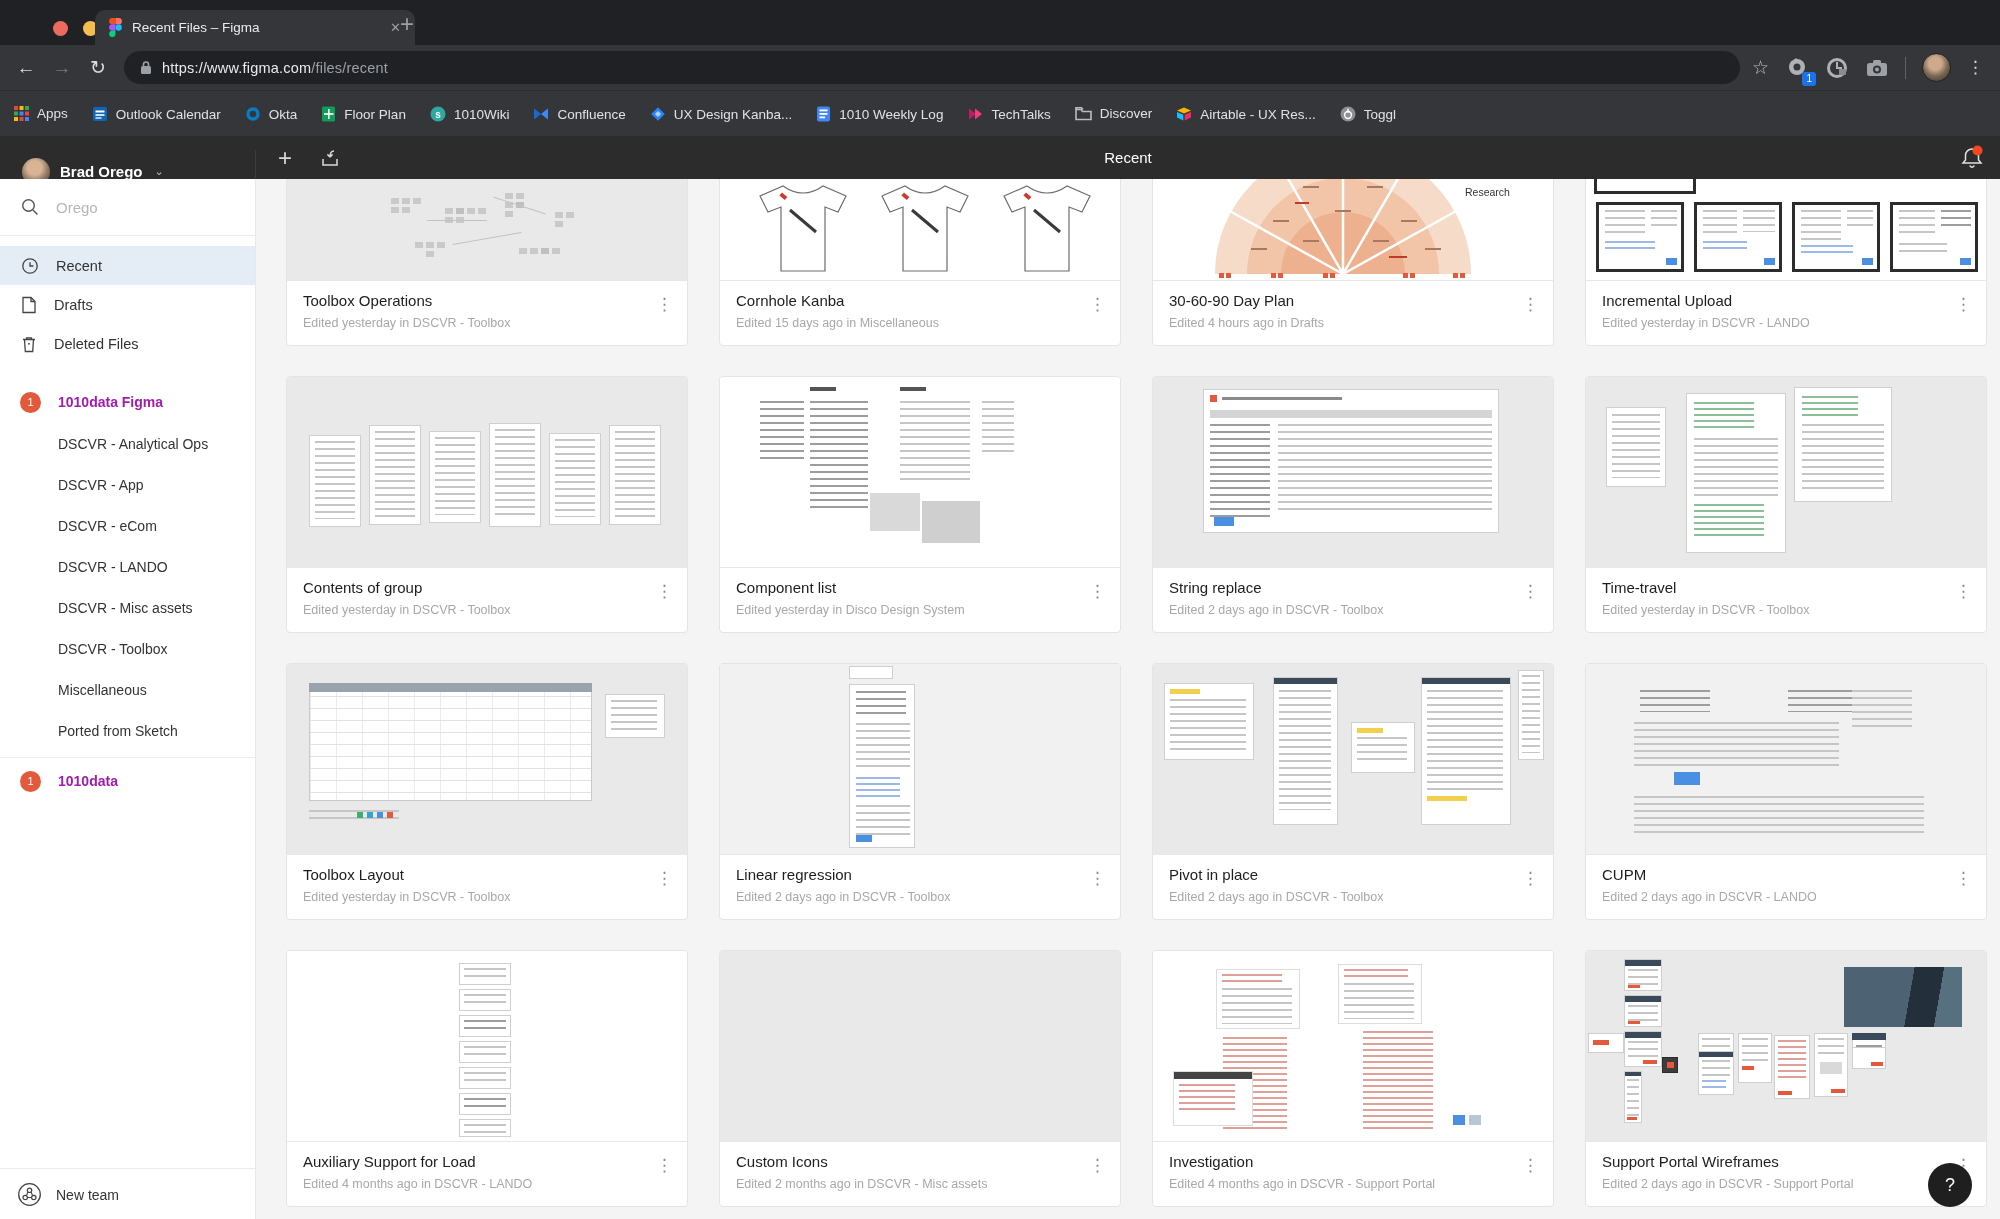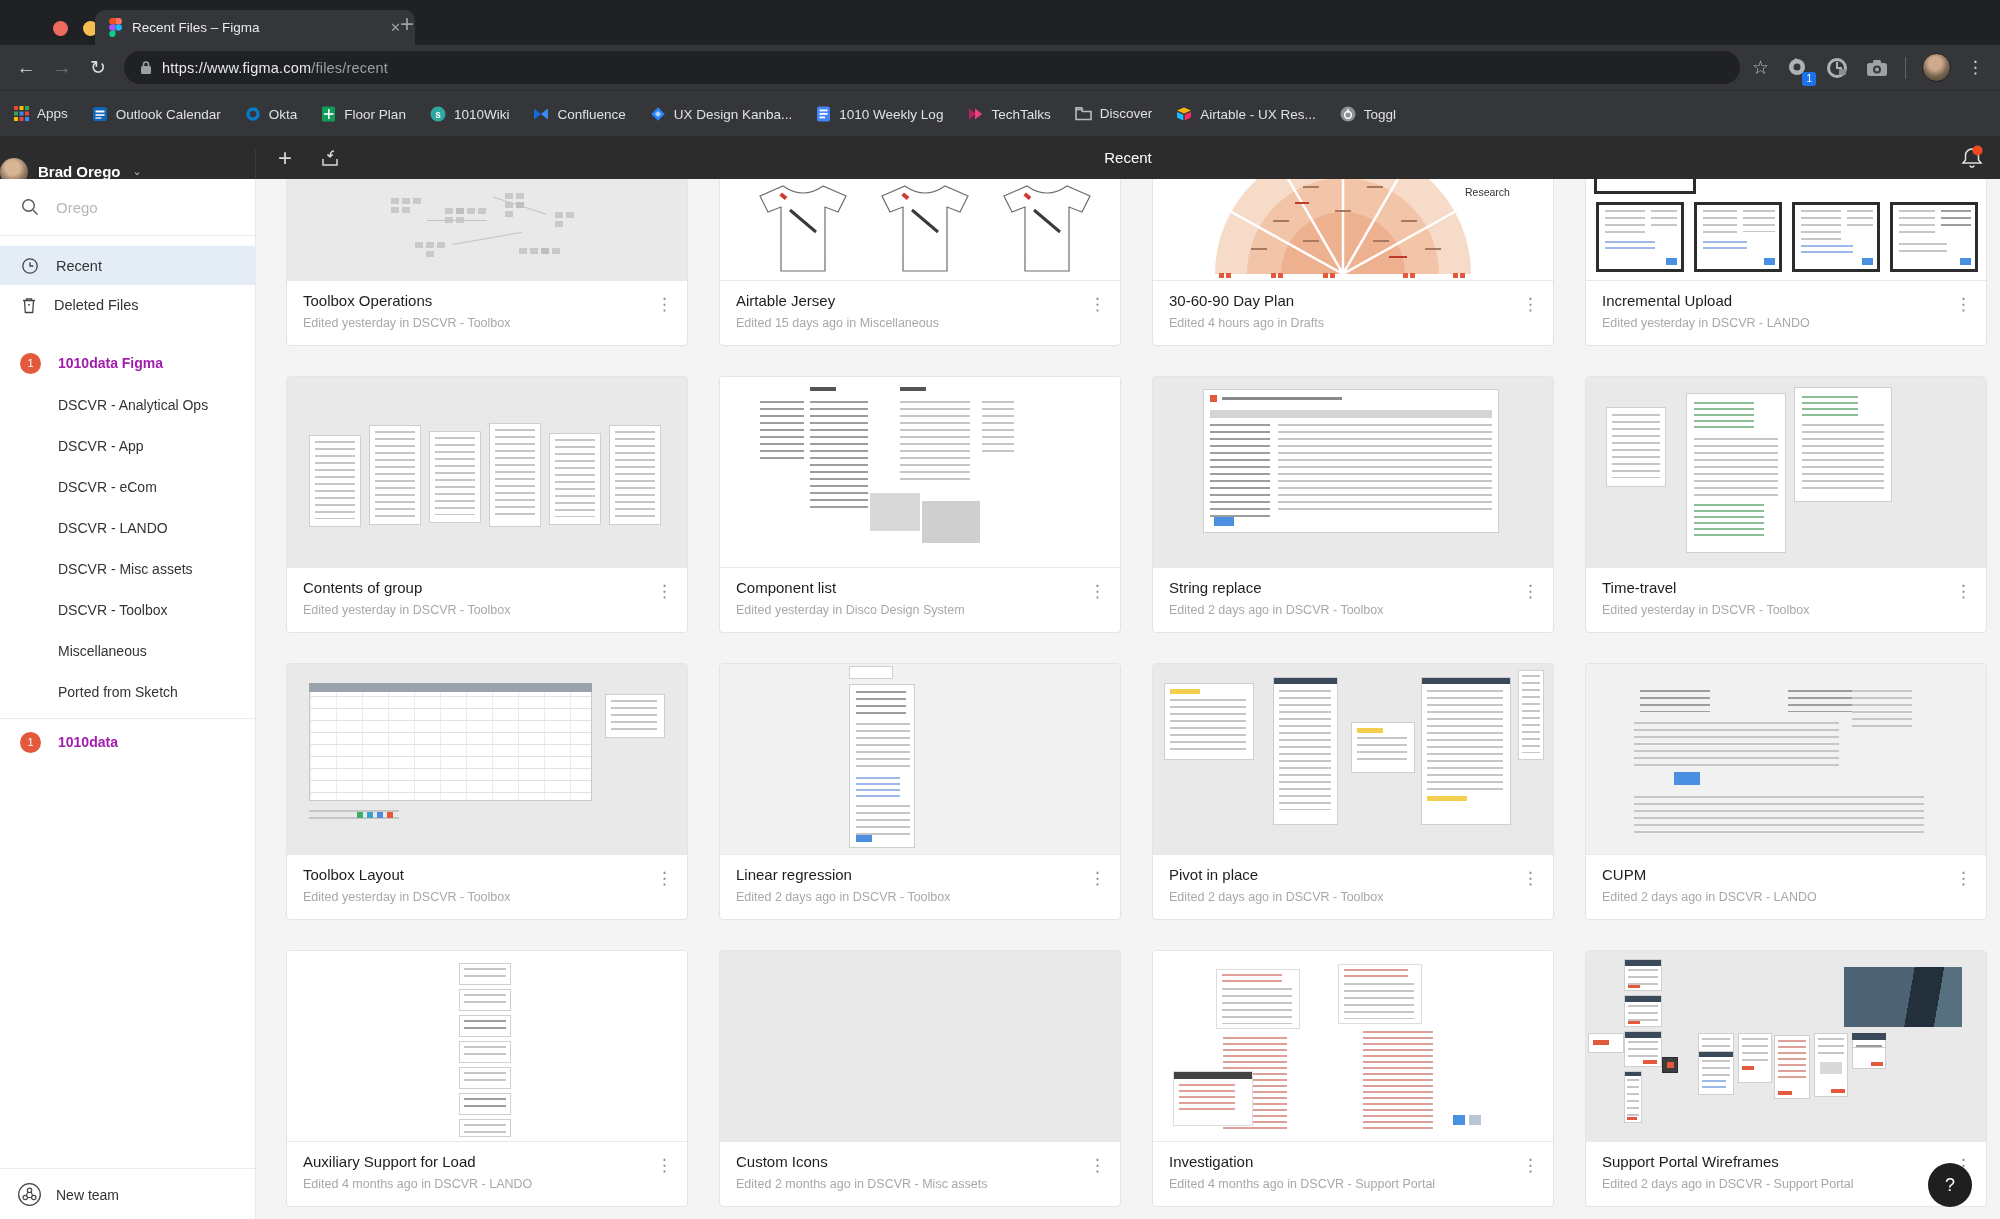--- a/index.html
+++ b/index.html
@@ -28,21 +28,21 @@
   .vdiv{width:1px;height:22px;background:#5f6368;}
   .avatar-sm{width:27px;height:27px;border-radius:50%;background:radial-gradient(circle at 45% 35%,#cfa98c 0 28%,#7a6753 55%,#33302c 100%);border:1px solid #222;}
   .menu-kebab{color:#dadce0;font-size:17px;letter-spacing:0;}
 
   .bookmarks{height:45px;background:#35363a;border-top:1px solid #2b2c2f;display:flex;align-items:center;padding:0 14px;gap:24px;}
   .bm{display:flex;align-items:flex-end;gap:8px;}
   .bm span{color:#dfe1e5;font-size:13.5px;white-space:nowrap;}
 
   
   .figmabar{height:43px;background:#2c2c2c;display:flex;align-items:center;position:relative;}
-  .account{width:256px;height:100%;display:flex;align-items:center;gap:10px;padding:0 0;border-right:1px solid #3d3d3d;box-sizing:border-box;margin-top:28px;}
+  .account{width:256px;height:100%;display:flex;align-items:center;gap:10px;padding:0 22px;border-right:1px solid #3d3d3d;box-sizing:border-box;margin-top:28px;}
   .avatar-md{width:28px;height:28px;border-radius:50%;background:radial-gradient(circle at 45% 35%,#d8b394 0 30%,#8a7560 58%,#3a362f 100%);flex:none;}
   .account-name{color:#fff;font-size:15px;font-weight:700;}
   .acct-chev{color:#bbb;font-size:11px;margin-left:2px;}
   .fg-actions{display:flex;align-items:center;gap:28px;padding-left:22px;}
   .fg-plus{color:#d9d9d9;font-size:24px;font-weight:300;line-height:20px;}
   .fg-title{position:absolute;left:256px;right:0;text-align:center;color:#fff;font-size:15px;pointer-events:none;}
   .bell{position:absolute;right:16px;top:9px;}
 
   
   .workspace{display:flex;height:1041px;}
@@ -296,20 +296,27 @@
       <div class="nav-group">
         <div class="nav-item sel">
           <svg width="18" height="18" viewBox="0 0 18 18">
               <circle cx="9" cy="9" r="7.2" fill="none" stroke="#444" stroke-width="1.3"></circle>
               <path d="M9 5.2V9h3.4" fill="none" stroke="#444" stroke-width="1.3"></path>
             </svg>
           <span>Recent</span>
         </div>
         <div class="nav-item">
           <svg width="16" height="18" viewBox="0 0 16 18">
+              <path d="M2 1.5h8l4 4v11H2z" fill="none" stroke="#444" stroke-width="1.3"></path>
+              <path d="M10 1.5v4h4" fill="none" stroke="#444" stroke-width="1.3"></path>
+            </svg>
+          <span>Drafts</span>
+        </div>
+        <div class="nav-item">
+          <svg width="16" height="18" viewBox="0 0 16 18">
               <path d="M2 4.5h12M5.5 4.5V2.8h5v1.7M3.5 4.5l.8 12h7.4l.8-12" fill="none" stroke="#444" stroke-width="1.3"></path>
               <rect x="7.2" y="8" width="1.6" height="1.6" fill="#444"></rect>
             </svg>
           <span>Deleted Files</span>
         </div>
       </div>
 
       <div class="team-hdr">
         <span class="badge-orange">1</span>
         <span class="team-name">1010data Figma</span>
@@ -391,21 +398,21 @@
                 <path d="M70 120l26 22M192 120l26 22M314 120l26 22"></path>
               </g>
               <g fill="#cc3b2e">
                 <rect x="60" y="104" width="7" height="4" transform="rotate(40 63 106)"></rect>
                 <rect x="182" y="104" width="7" height="4" transform="rotate(40 185 106)"></rect>
                 <rect x="304" y="104" width="7" height="4" transform="rotate(40 307 106)"></rect>
               </g>
             </svg>
           </div>
           <div class="info">
-            <div class="ftitle">Airtable Jersey</div>
+            <div class="ftitle">Cornhole Kanba</div>
             <div class="fmeta">Edited 15 days ago in Miscellaneous</div>
             <div class="kebab">⋮</div>
           </div>
         </div>
 
         <div class="card">
           <div class="thumb bgw">
             <svg width="402" height="190" viewBox="0 0 402 190">
               <path d="M62 184A128 128 0 0 1 318 184Z" fill="#f7dbc9"></path>
               <path d="M94 184A96 96 0 0 1 286 184Z" fill="#f2c4a8"></path>

